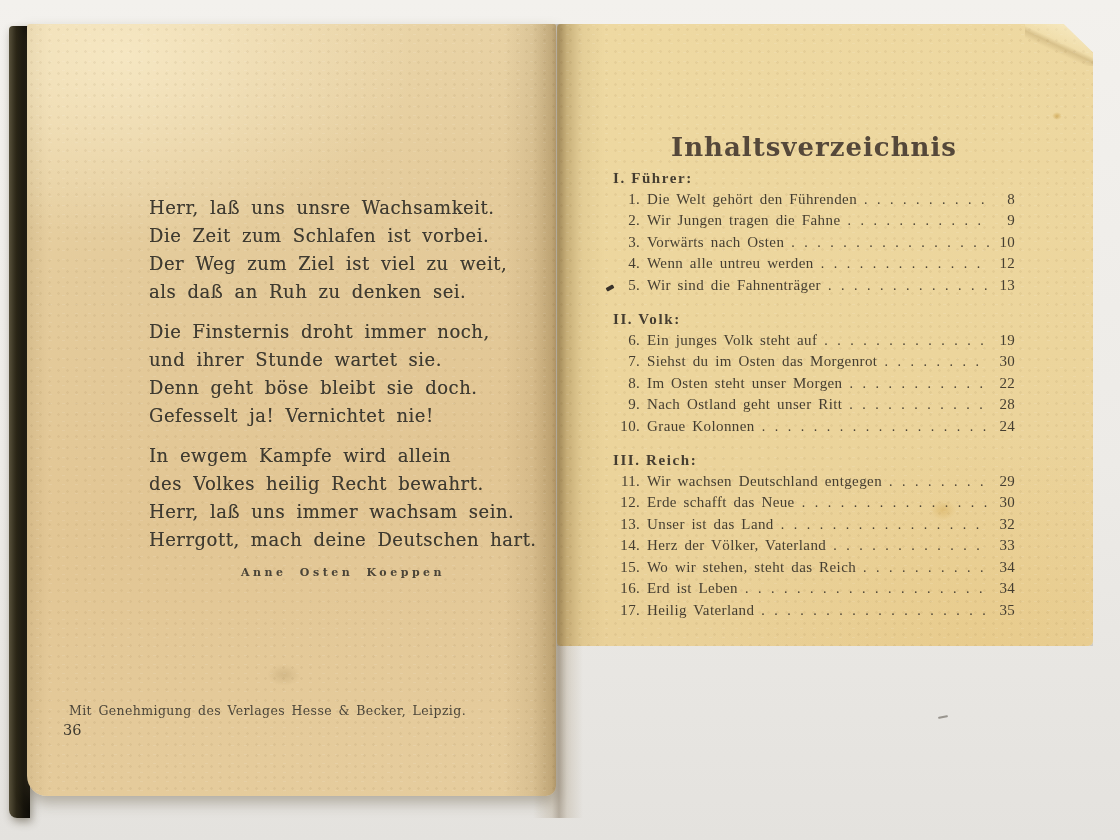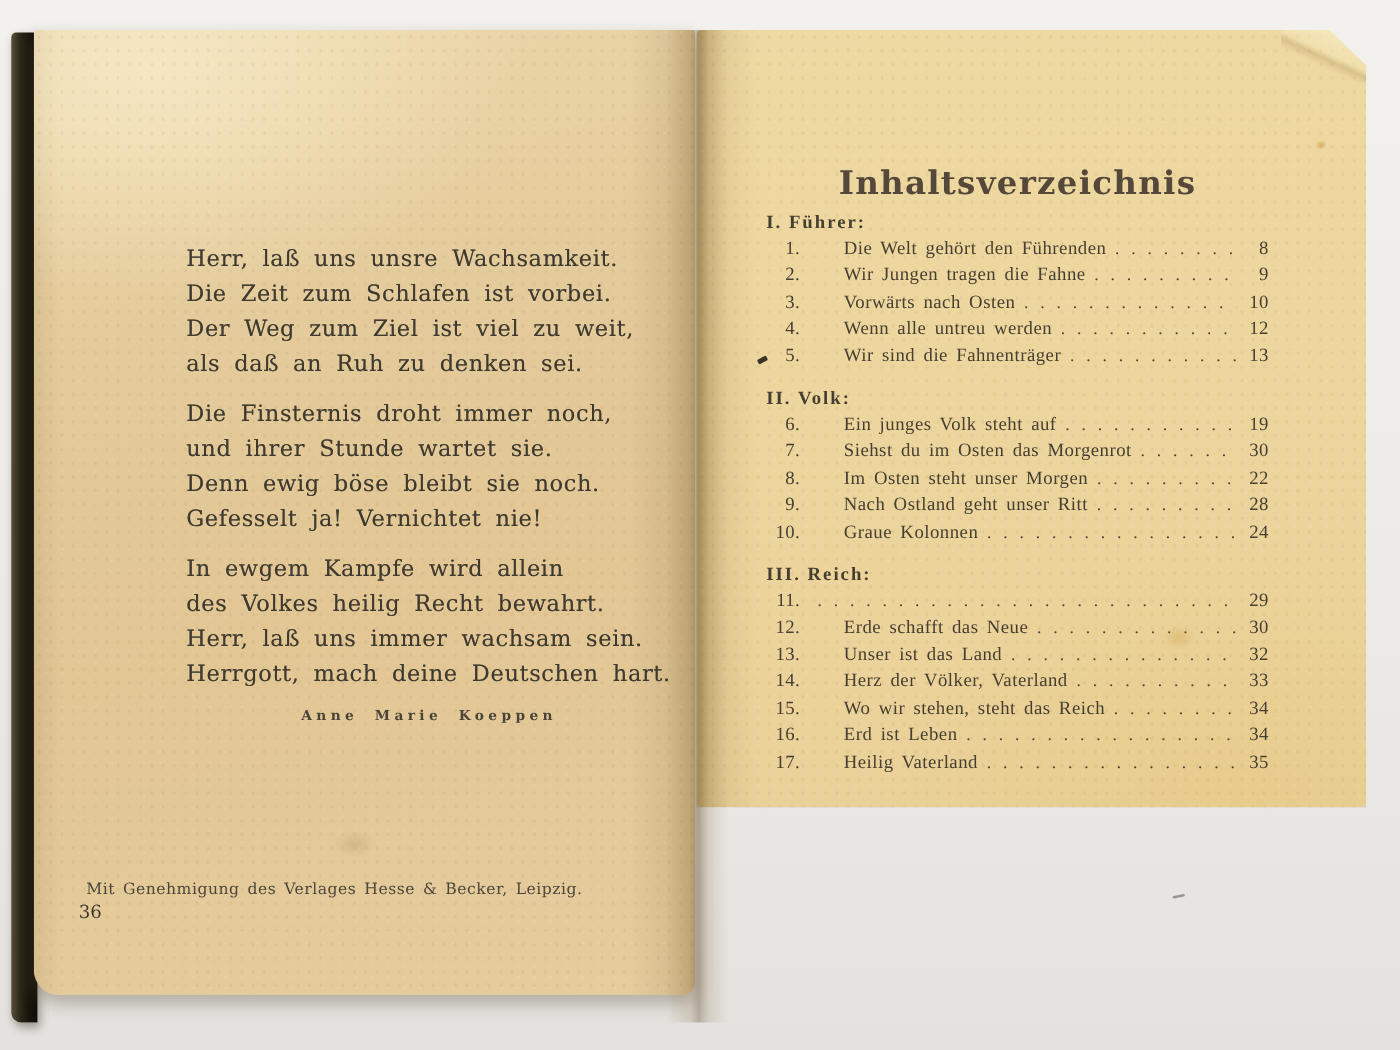--- a/index.html
+++ b/index.html
@@ -81,21 +81,21 @@
   .seite-label { text-align:right; font-size:11px; line-height:14px; color:#4c4336; letter-spacing:1px; }
   .toc-sections { margin-top:4px;font-family:Liberation Serif, serif; }
   .toc-section { margin-top:13px; }
   .toc-section:first-child { margin-top:4px; }
   .toc-section-label {
     font-size:15px; line-height:20px; font-weight:bold; color:#453d30;
     letter-spacing:1.6px; margin-bottom:1px;
   }
   .toc-row { display:flex; align-items:baseline; line-height:21.4px; font-size:15px; color:#453e31; }
   .toc-num { width:27px; text-align:right; margin-right:7px; flex:none; letter-spacing:.3px; }
-  .toc-item-title { flex:none; white-space:nowrap; letter-spacing:.4px; word-spacing:2.5px;margin-left:28px; }
+  .toc-item-title { flex:none; white-space:nowrap; letter-spacing:.4px; word-spacing:2.5px; }
   .toc-leader {
     flex:1; overflow:hidden; white-space:nowrap; margin:0 2px 0 7px;
     letter-spacing:9.5px; color:#4b4336; font-size:14px;
   }
   .toc-page { width:24px; text-align:right; flex:none; letter-spacing:.3px; }
   
   .speck { position:absolute; background:#3a332a; border-radius:1px; }
   .speck-a { left:606px; top:286px; width:8px; height:4px; transform:rotate(-28deg); }
   .speck-b { left:938px; top:716px; width:10px; height:2px; transform:rotate(-12deg); opacity:.45; }
   .stain { position:absolute; border-radius:50%; pointer-events:none; }
@@ -115,31 +115,31 @@
       <div>
           <div class="stanza">
             <div class="poem-line">Herr, laß uns unsre Wachsamkeit.</div>
             <div class="poem-line">Die Zeit zum Schlafen ist vorbei.</div>
             <div class="poem-line">Der Weg zum Ziel ist viel zu weit,</div>
             <div class="poem-line">als daß an Ruh zu denken sei.</div>
           </div>
           <div class="stanza">
             <div class="poem-line">Die Finsternis droht immer noch,</div>
             <div class="poem-line">und ihrer Stunde wartet sie.</div>
-            <div class="poem-line">Denn ewig böse bleibt sie noch.</div>
+            <div class="poem-line">Denn geht böse bleibt sie doch.</div>
             <div class="poem-line">Gefesselt ja! Vernichtet nie!</div>
           </div>
           <div class="stanza">
             <div class="poem-line">In ewgem Kampfe wird allein</div>
             <div class="poem-line">des Volkes heilig Recht bewahrt.</div>
             <div class="poem-line">Herr, laß uns immer wachsam sein.</div>
             <div class="poem-line">Herrgott, mach deine Deutschen hart.</div>
           </div>
         </div>
-      <div class="poem-author">Anne Marie Koeppen</div>
+      <div class="poem-author">Anne Osten Koeppen</div>
     </div>
     <div class="imprint">Mit Genehmigung des Verlages Hesse &amp; Becker, Leipzig.</div>
     <div class="folio">36</div>
     <div class="stain stain-c"></div>
   </div>
 
   <div class="page right-page">
     <div class="fold-shade"></div>
     <div class="toc-content">
       <h1 class="toc-title">Inhaltsverzeichnis</h1>
@@ -207,20 +207,21 @@
               <div class="toc-num">10.</div>
               <div class="toc-item-title">Graue Kolonnen</div>
               <div class="toc-leader">........................................</div>
               <div class="toc-page">24</div>
             </div>
           </div>
           <div class="toc-section">
             <div class="toc-section-label">III. Reich:</div>
             <div class="toc-row">
               <div class="toc-num">11.</div>
+              <div class="toc-item-title">Wir wachsen Deutschland entgegen</div>
               <div class="toc-leader">........................................</div>
               <div class="toc-page">29</div>
             </div>
             <div class="toc-row">
               <div class="toc-num">12.</div>
               <div class="toc-item-title">Erde schafft das Neue</div>
               <div class="toc-leader">........................................</div>
               <div class="toc-page">30</div>
             </div>
             <div class="toc-row">

